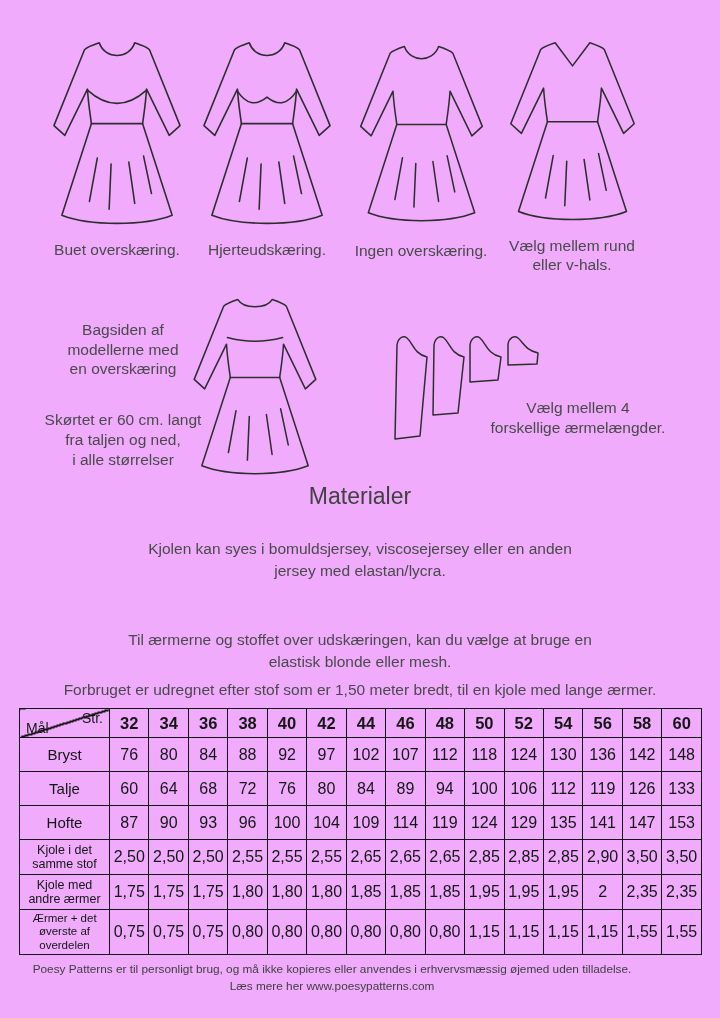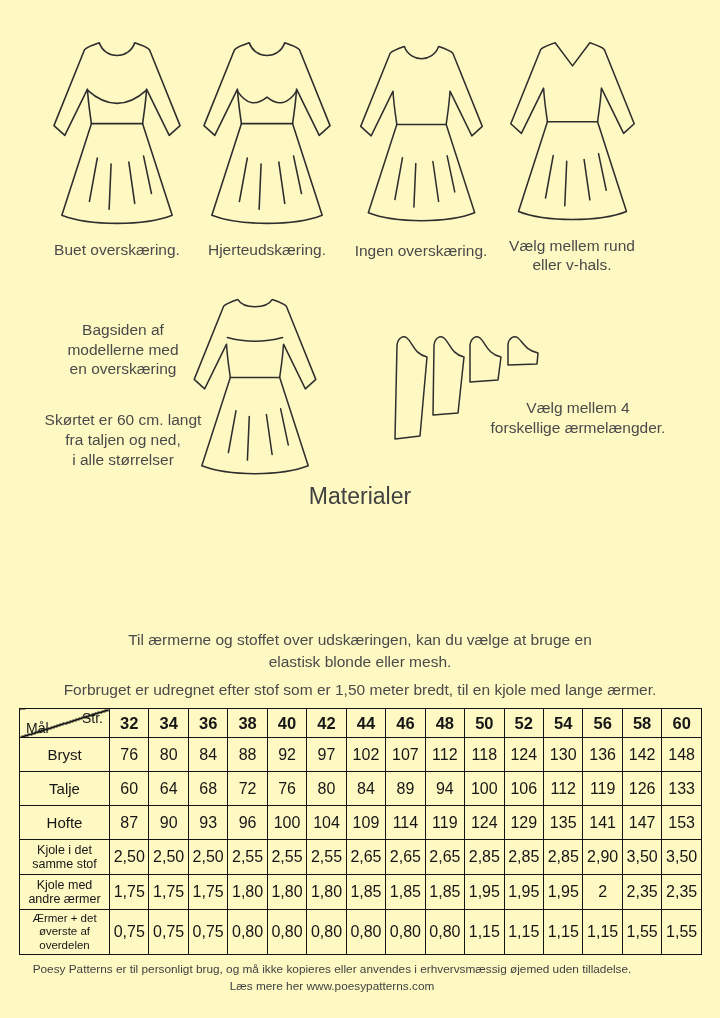--- a/index.html
+++ b/index.html
@@ -1,18 +1,18 @@
 <!DOCTYPE html>
 <html><head>
 <meta charset="utf-8">
 <style>
   html,body { margin:0; padding:0; background:#e8e8e8; }
   .page {
     position:relative; width:720px; height:1018px; margin:0 auto;
-    background:#fef9c3; overflow:hidden;
+    background:#f0abfc; overflow:hidden;
     font-family:"Liberation Sans", sans-serif;
     color:#4a4a4a;
   }
   .abs { position:absolute; }
   .pre { white-space:pre-line;margin-top:17px; }
   .center { text-align:center; }
 
   
   .fig { position:absolute; display:flex; flex-direction:column; align-items:center; }
   .fig1 { left:38px;  top:34px; width:158px; }
@@ -142,20 +142,22 @@
         <path transform="translate(37,0)" d="M3,11 C4,4 9,1 13,4 C19,9 20,20 33,23 L27,79 L2,81 Z"></path>
         <path transform="translate(73,0)" d="M3,11 C4,4 9,1 13,4 C19,9 20,20 34,23 L31,46 L3,48 Z"></path>
         <path transform="translate(111,0)" d="M3,10 C4,4 9,1 13,4 C18,8 20,16 33,19 L32,30 L3,31 Z"></path>
       </g>
     </svg>
   </div>
   <div class="abs sleeve-note center pre">Vælg mellem 4
 forskellige ærmelængder.</div>
 
   <div class="abs mat-title center">Materialer</div>
+  <div class="abs para p1 center pre">Kjolen kan syes i bomuldsjersey, viscosejersey eller en anden
+jersey med elastan/lycra.</div>
   <div class="abs para p2 center pre">Til ærmerne og stoffet over udskæringen, kan du vælge at bruge en
 elastisk blonde eller mesh.</div>
   <div class="abs para p4 center">Forbruget er udregnet efter stof som er 1,50 meter bredt, til en kjole med lange ærmer.</div>
 
   <div class="abs table-wrap">
     <table>
       <colgroup>
         <col class="labelcol">
         <col>
           <col>

